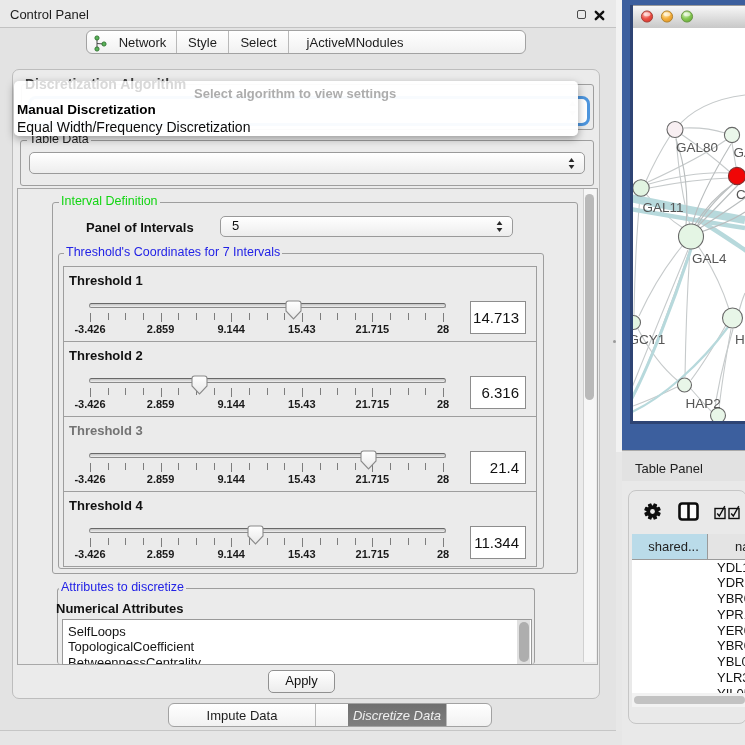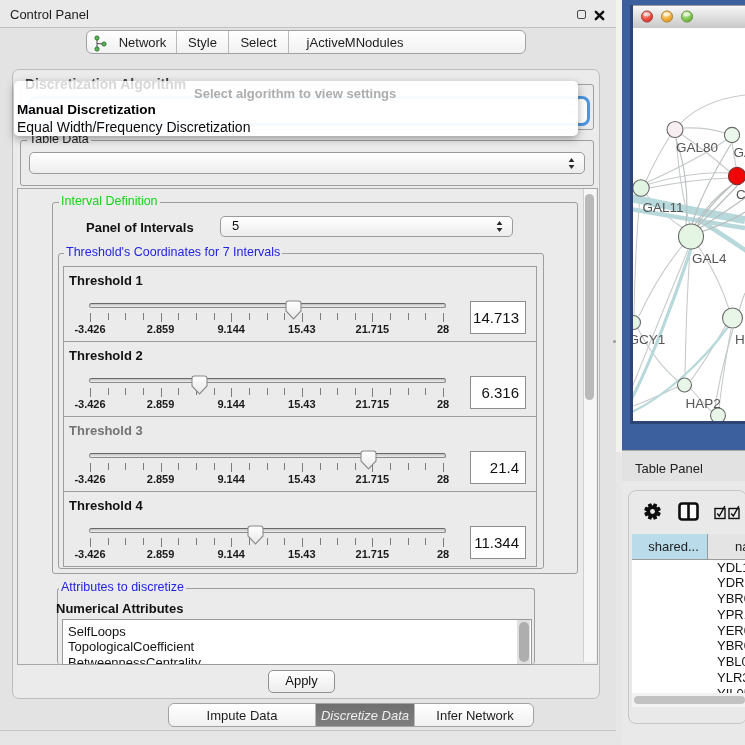--- a/index.html
+++ b/index.html
@@ -256,21 +256,21 @@
 <div class="abs b" style="left:56px;top:601px;font-size:13px;color:#111;">Numerical Attributes</div>
 <div class="abs" style="left:62px;top:619px;width:468px;height:44px;background:#fff;border:1px solid #999;overflow:hidden;">
  <div style="position:absolute;left:5px;top:3.5px;font-size:13px;color:#141414;line-height:15.5px;">SelfLoops<br>TopologicalCoefficient<br>BetweennessCentrality</div>
  <div style="position:absolute;right:1px;top:0px;width:13px;height:44px;background:#e0e0e0;"></div>
  <div style="position:absolute;right:2px;top:2px;width:10px;height:40px;background:#aeaeae;border-radius:5px;"></div>
 </div>
 
 <div class="abs" style="left:268px;top:670px;width:65px;height:21px;background:linear-gradient(#fff,#ececec);
  border:1px solid #909090;border-radius:5px;text-align:center;line-height:20px;font-size:13px;color:#111;">Apply</div>
 
-<div class="seg" style="left:168px;top:703px;width:366px;">
+<div class="seg" style="left:168px;top:703px;width:324px;gap:32px;">
  <div style="width:147px;">Impute Data</div>
  <div class="on" style="width:99px;font-style:italic;">Discretize Data</div>
  <div style="width:120px;">Infer Network</div>
 </div>
 <div class="abs" style="left:0;top:730px;width:616px;height:1px;background:#c6c6c6;"></div>
 <div class="abs" style="left:0;top:731px;width:622px;height:14px;background:#e6e6e6;"></div>
 
 <div class="abs" style="left:14px;top:80.5px;width:564px;height:55px;background:rgba(255,255,255,0.96);
  border-radius:5px;box-shadow:0 3px 8px rgba(0,0,0,0.35);"></div>
 <div class="abs b" style="left:25px;top:76px;font-size:14px;color:#d8d8d8;">Discretization Algorithm</div>

